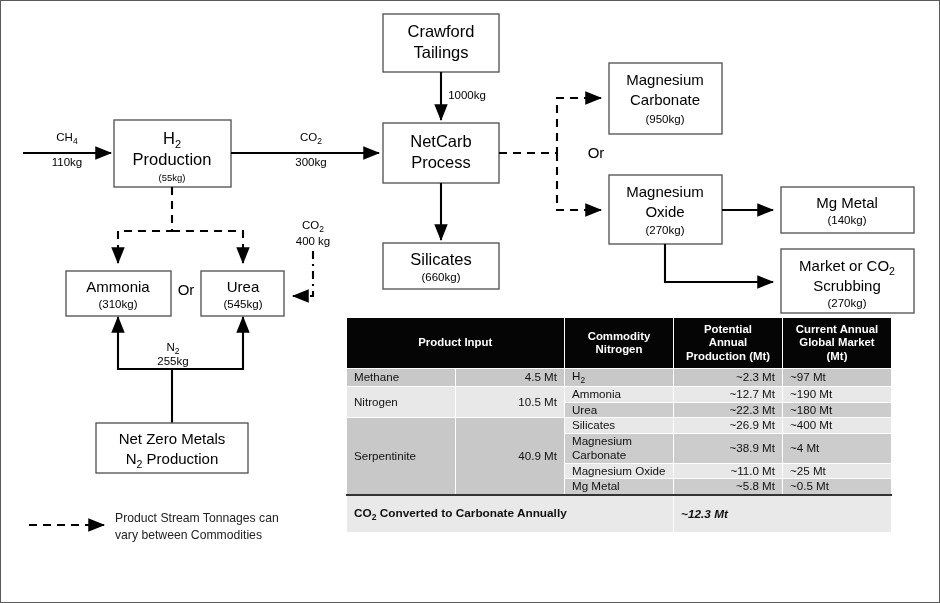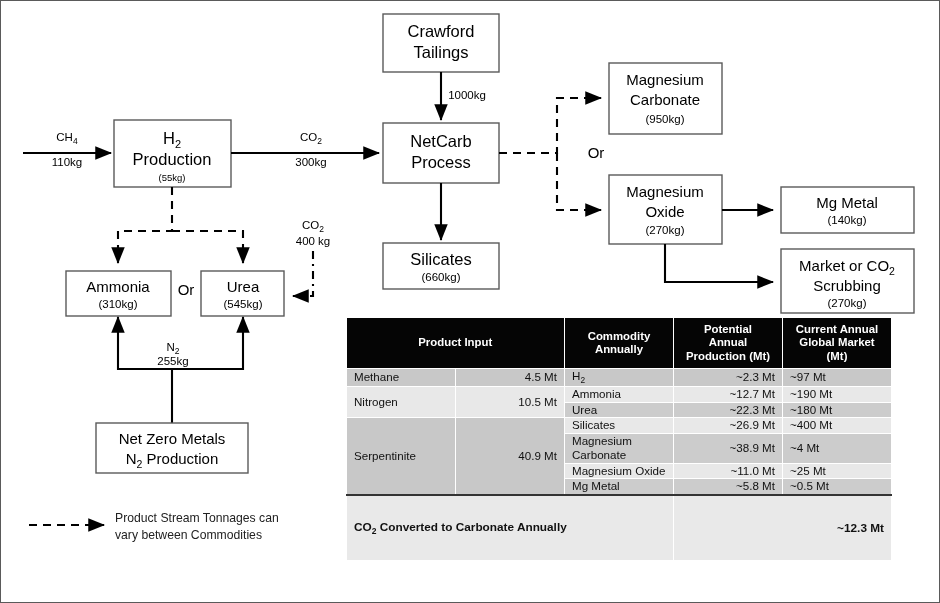--- a/index.html
+++ b/index.html
@@ -49,23 +49,23 @@
   .c-in{width:84px;}
   .c-amt{width:64px;text-align:right;}
   .c-com{width:150px;text-align:left;}
   .c-pap{width:112px;text-align:right;}
   .c-cag{width:118px;text-align:left;}
   .sh-d{background:#c8c8c8;}
   .sh-l{background:#e8e8e8;}
   .sh-m{background:#cccccc;}
   tfoot td{
     background:#e9e9e9;font-weight:bold;font-size:11.8px;
-    padding:24px 7px;border:1.5px solid #ffffff;border-top:2px solid #333;margin-top:46px;
-  }
-  tfoot td.val{text-align:right;}
+    padding:10px 7px;border:1.5px solid #ffffff;border-top:2px solid #333;margin-top:46px;
+  }
+  tfoot td.val{text-align:left;font-style:italic;}
   sub{font-size:0.72em;}
 </style>
 </head>
 <body>
 
 <div id="page">
 
 <svg id="flow" viewBox="0 0 940 603">
   <defs>
     <marker id="ar" markerWidth="9" markerHeight="9" refX="7.5" refY="3.2" orient="auto">
@@ -158,21 +158,21 @@
   <line class="dash" x1="28" y1="524" x2="103" y2="524" marker-end="url(#ar)"></line>
   <text class="legtxt" x="114" y="521">Product Stream Tonnages can</text>
   <text class="legtxt" x="114" y="538">vary between Commodities</text>
 </svg>
 
 <div id="tablewrap">
   <table>
     <thead>
       <tr>
         <th class="pi" colspan="2">Product Input</th>
-        <th>Commodity Annually</th>
+        <th>Commodity Nitrogen</th>
         <th>
           <span>Potential</span><br>
           <span>Annual</span><br>
           <span>Production (Mt)</span>
         </th>
         <th>
           <span>Current Annual</span><br>
           <span>Global Market</span><br>
           <span>(Mt)</span>
         </th>

